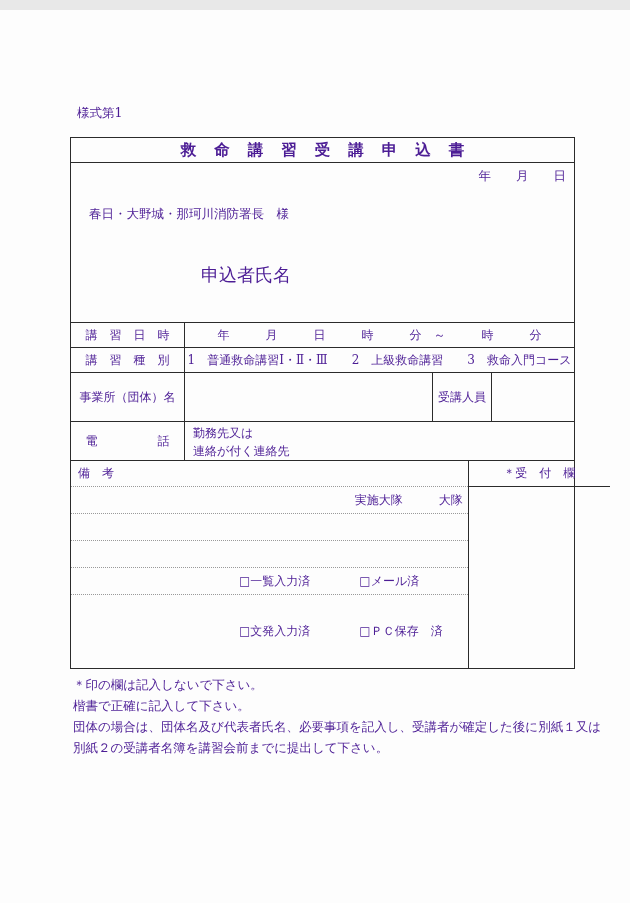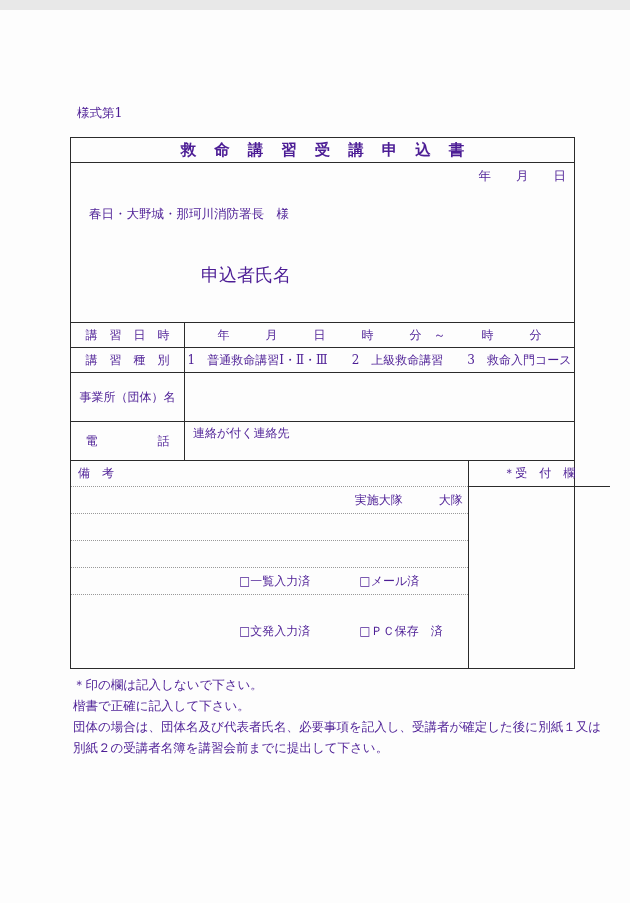--- a/index.html
+++ b/index.html
@@ -106,27 +106,29 @@
     </div>
 
     <div class="row row-type">
       <div class="label-cell">講　習　種　別</div>
       <div class="value-cell">1　普通救命講習Ⅰ・Ⅱ・Ⅲ　　2　上級救命講習　　3　救命入門コース</div>
     </div>
 
     <div class="row row-org">
       <div class="label-cell">事業所（団体）名</div>
       <div class="blank-cell"></div>
+      <div class="att-label">受講人員</div>
       <div class="att-value"></div>
     </div>
 
 
     <div class="row row-phone">
       <div class="label-cell">電　　　　　話</div>
       <div class="phone-cell">
+        <div>勤務先又は</div>
         <div>連絡が付く連絡先</div>
       </div>
     </div>
 
     <div class="row remarks">
       <div class="rem-left">
         <div class="rem-header">備　考</div>
         <div class="rem-row rem-brigade">
           <span>実施大隊　　　大隊</span>
         </div>

